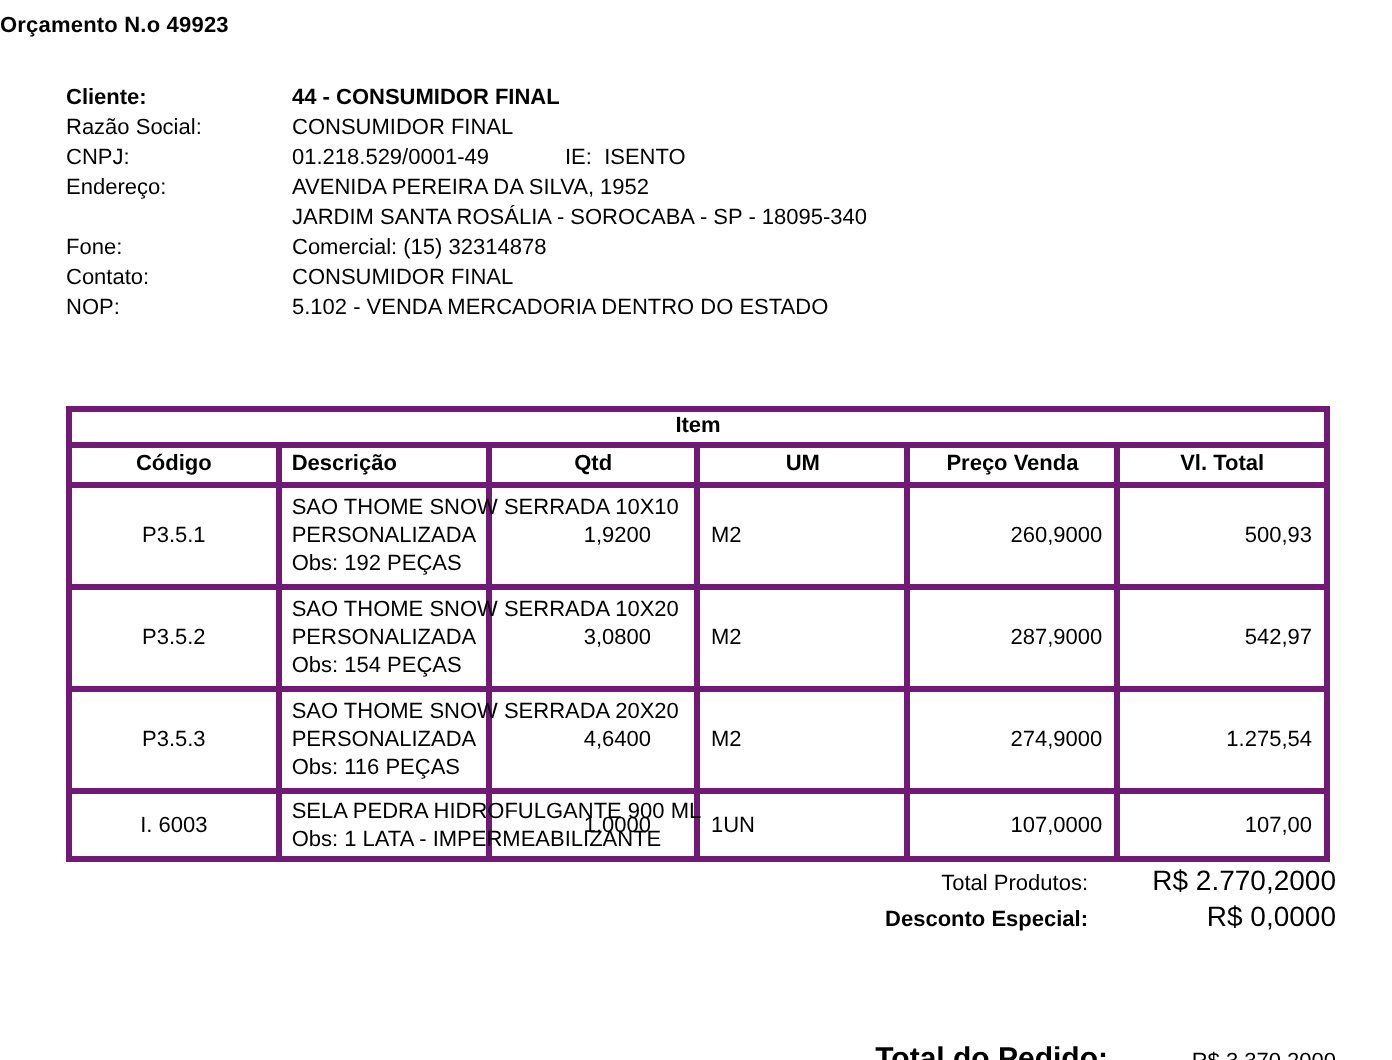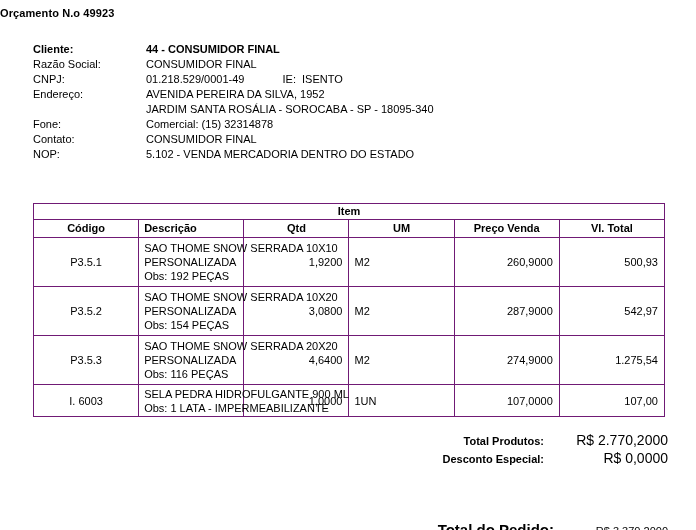--- a/index.html
+++ b/index.html
@@ -62,21 +62,21 @@
   
   .items-table {
     position: absolute;
     left: 33px;
     top: 203px;
     width: 632px;
     border-collapse: collapse;
     table-layout: fixed;
   }
   .items-table td, .items-table th {
-    border: 1px solid #701a75;
+    border: 3px solid #701a75;
     padding: 0;
     font-size: 11px;
     font-weight: normal;
     vertical-align: middle;
   }
   .items-table .group-head {
     text-align: center;
     font-weight: bold;
     height: 15px;
     line-height: 15px;
@@ -87,21 +87,21 @@
     height: 17px;
     line-height: 17px;
   }
   .items-table thead th.col-head.left-head {
     text-align: left;
     padding-left: 5px;
   }
 
   td.c-codigo   { text-align: center; }
   td.c-desc     { text-align: left; padding-left: 5px; line-height: 14px; }
-  td.c-qtd      { text-align: right; padding-right: 6px; }
+  td.c-qtd      { text-align: right; padding-right: 22px; }
   td.c-um       { text-align: left;  padding-left: 5px; }
   td.c-preco    { text-align: right; padding-right: 6px; }
   td.c-total    { text-align: right; padding-right: 6px; }
 
   .desc-line { display: block; white-space: nowrap; }
 
   .row-tall td { height: 48px; }
   .row-short td { height: 31px; }
 
   
@@ -114,21 +114,21 @@
   .total-row {
     display: flex;
     align-items: baseline;
     justify-content: flex-end;
     height: 18px;
   }
   .total-label {
     text-align: right;
     white-space: nowrap;
     font-size: 11px;
-    font-weight: bold;
+    font-weight: normal;
     padding-right: 4px;
   }
   .total-label.light { font-weight: bold; text-align: center; }
   .total-value {
     width: 120px;
     text-align: right;
     white-space: nowrap;
     font-size: 14px;
   }
   .total-row.grand {

